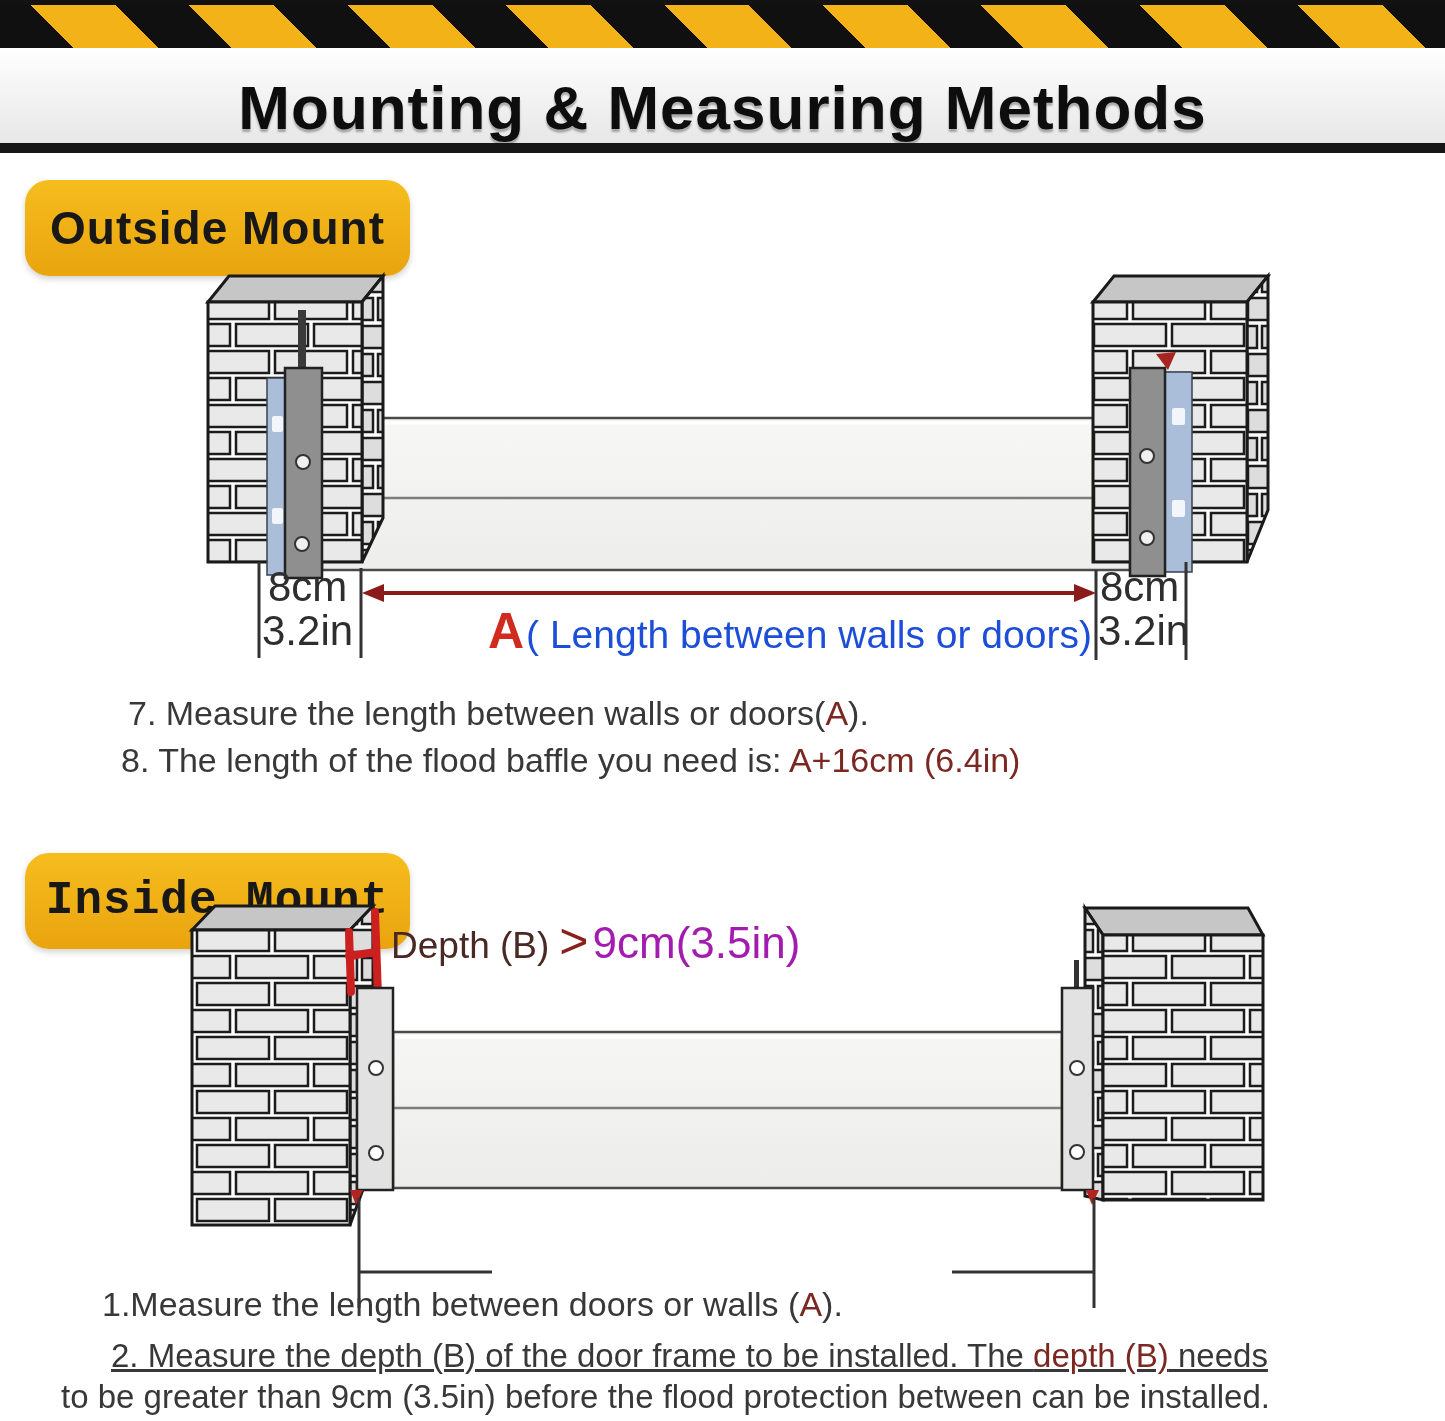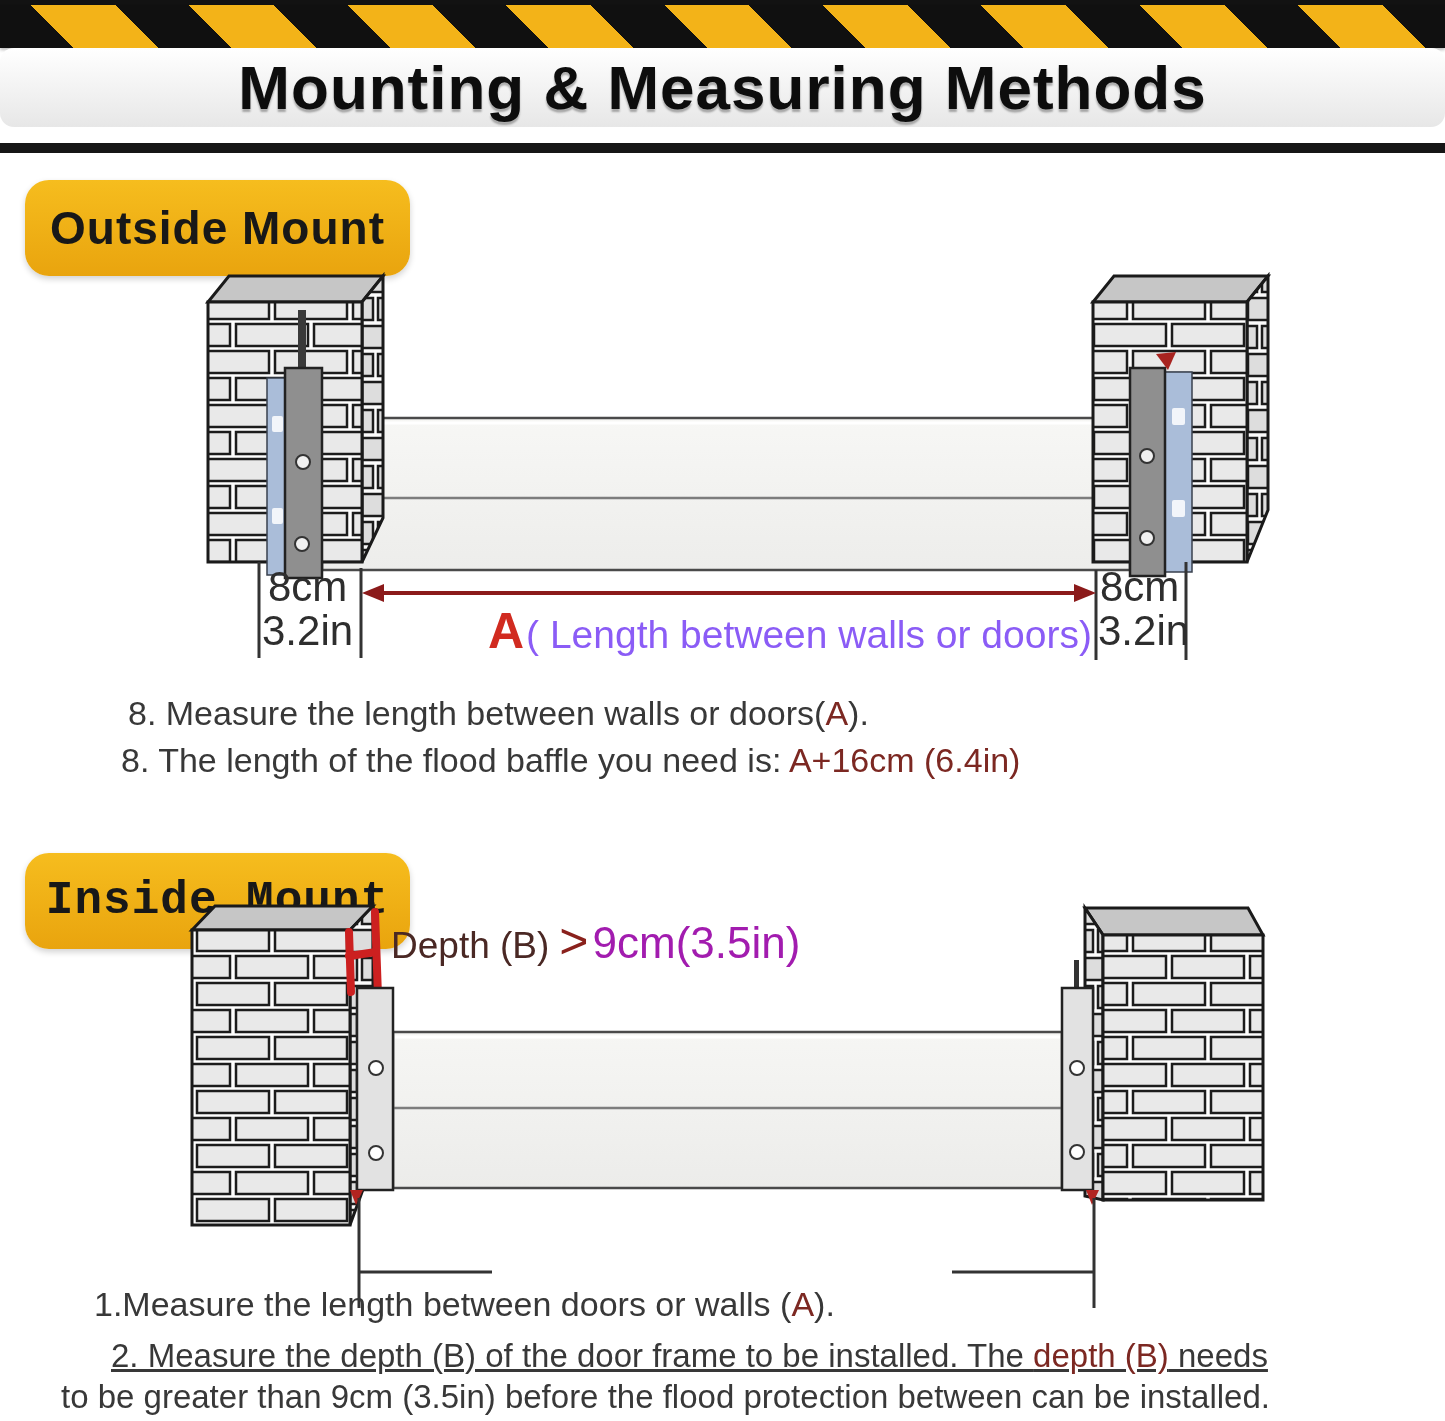--- a/index.html
+++ b/index.html
@@ -5,23 +5,23 @@
   html,body{margin:0;padding:0;background:#ffffff;}
   .page{position:relative;width:1445px;height:1421px;background:#ffffff;overflow:hidden;
         font-family:"Liberation Sans", sans-serif;}
 
   
   .banner{position:absolute;left:0;top:0;width:1445px;height:153px;}
   .bar-top{position:absolute;left:0;top:0;width:100%;height:7px;background:#121212;}
   .stripes{position:absolute;left:0;top:5px;width:100%;height:43px;
            background:repeating-linear-gradient(45deg,#101010 0 52px,#f3b318 52px 112px);
            box-shadow:0 2px 3px rgba(0,0,0,.25);}
-  .title-band{position:absolute;left:0;top:48px;width:100%;height:79px;
+  .title-band{position:absolute;left:0;top:48px;width:100%;height:95px;
               background:linear-gradient(#ffffff,#e7e7e7);
-              display:flex;align-items:center;justify-content:center;border-radius:14px;}
+              display:flex;align-items:flex-end;justify-content:center;}
   .title-band h1{margin:0;font-size:62px;font-weight:800;color:#0d0d0d;letter-spacing:1px;
                  text-shadow:0 3px 2px rgba(0,0,0,.30), 0 1px 0 rgba(255,255,255,.55);}
   .bar-bottom{position:absolute;left:0;top:143px;width:100%;height:10px;background:#161616;}
 
   
   .badge{position:absolute;left:25px;width:385px;height:96px;border-radius:24px;
          background:linear-gradient(#f6bd1e,#e9a40e);
          display:flex;align-items:center;justify-content:center;
          box-shadow:0 3px 6px rgba(0,0,0,.18);}
   .badge span{font-size:46px;font-weight:600;color:#181818;letter-spacing:1px;}
@@ -30,37 +30,37 @@
 
   
   .diagram{position:absolute;left:0;}
   #svg-outside{top:268px;}
   #svg-inside{top:900px;}
 
   
   .dim{position:absolute;font-size:42px;color:#2e2e2e;line-height:1.0;white-space:nowrap;}
   .arrow-label{position:absolute;left:488px;top:602px;display:flex;align-items:baseline;white-space:nowrap;}
   .arrow-label .big-a{font-size:50px;font-weight:800;color:#d12b20;margin-right:2px;}
-  .arrow-label .rest{font-size:39px;color:#8b5cf6;}
+  .arrow-label .rest{font-size:39px;color:#1d4ed8;}
 
   .depth-label{position:absolute;left:391px;top:912px;display:flex;align-items:baseline;white-space:nowrap;}
   .depth-label .d-dark{font-size:37px;color:#4a2824;}
   .depth-label .d-gt{font-size:50px;color:#8a211c;margin:0 4px 0 10px;}
   .depth-label .d-red{font-size:44px;color:#a21caf;}
 
   .len-label{position:absolute;left:492px;top:1252px;width:460px;text-align:center;
              font-size:41px;color:#333333;white-space:nowrap;}
   .len-label .red{color:#8b2420;}
 
   
   .step{position:absolute;font-size:34px;color:#383838;white-space:nowrap;}
   .step .red{color:#7c2822;}
   #out-step1{left:128px;top:694px;}
   #out-step2{left:121px;top:741px;}
-  #in-step1{left:94px;top:1285px;font-size:34px;}
+  #in-step1{left:102px;top:1285px;font-size:34px;}
   #in-step2{left:111px;top:1337px;font-size:33px;text-decoration:underline;}
   #in-step3{left:61px;top:1378px;font-size:33px;}
 </style>
 </head>
 <body>
 
 <div class="page">
 
   <header class="banner">
     <div class="bar-top"></div>
@@ -151,21 +151,21 @@
   <div class="dim" style="left:262px;top:610px;">3.2in</div>
   <div class="dim" style="left:1100px;top:566px;">8cm</div>
   <div class="dim" style="left:1098px;top:610px;">3.2in</div>
 
   <div class="arrow-label">
     <span class="big-a">A</span>
     <span class="rest">( Length between walls or doors)</span>
   </div>
 
   <div class="step" id="out-step1">
-    <span>8. Measure the length between walls or doors(</span><span class="red">A</span><span>).</span>
+    <span>7. Measure the length between walls or doors(</span><span class="red">A</span><span>).</span>
   </div>
   <div class="step" id="out-step2">
     <span>8. The length of the flood baffle you need is: </span><span class="red">A+16cm (6.4in)</span>
   </div>
 
   <div class="badge badge-inside">
     <span>Inside Mount</span>
   </div>
 
   <svg id="svg-inside" class="diagram" width="1445" height="420" viewBox="0 0 1445 420">

